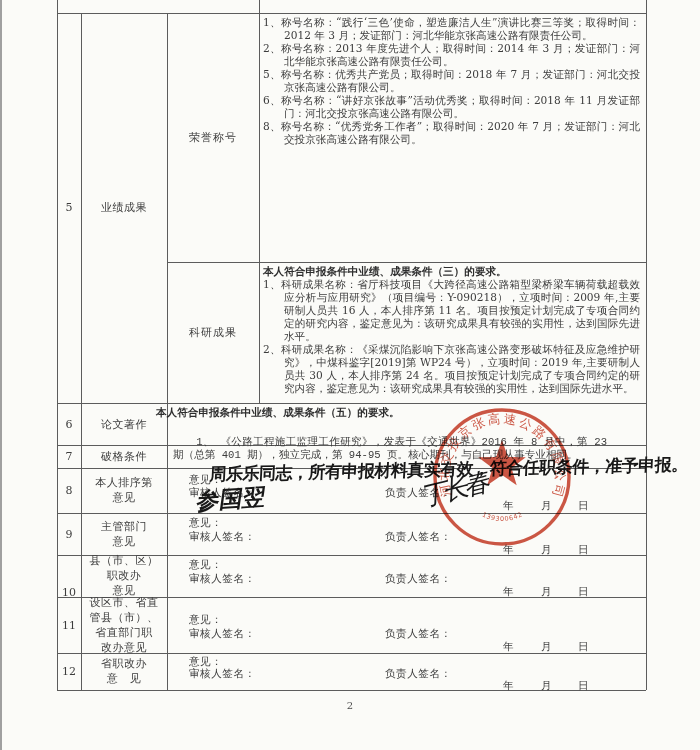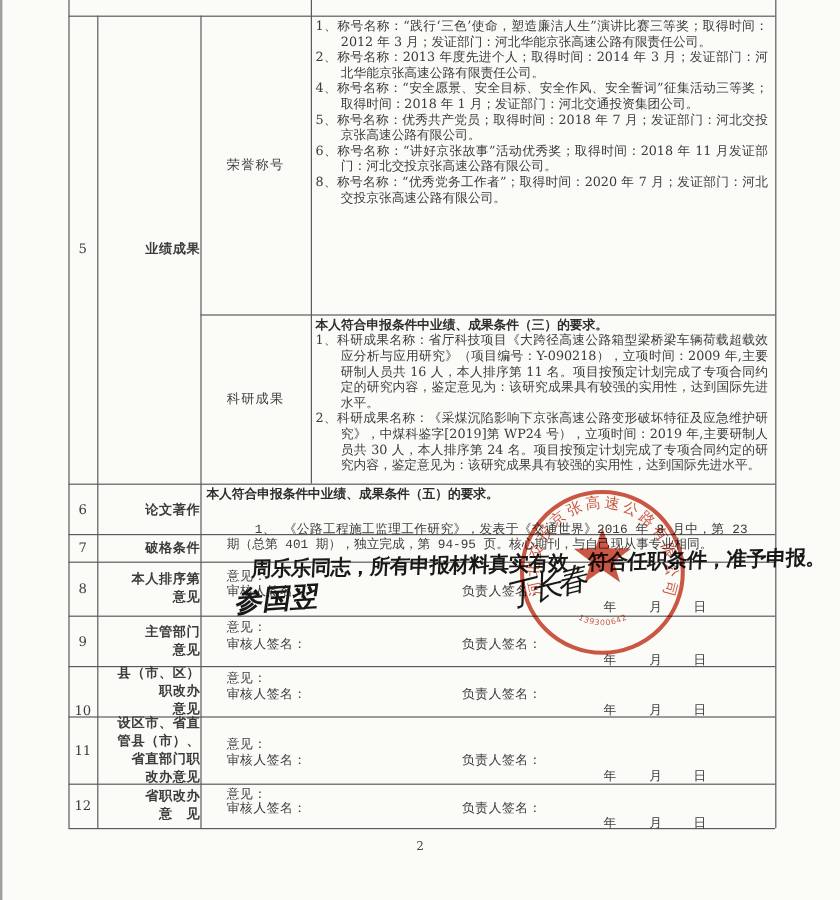--- a/index.html
+++ b/index.html
@@ -2,22 +2,22 @@
 <html><head>
 <meta charset="utf-8">
 <style>
   html,body{margin:0;padding:0;background:#e8e8e6;}
   .page{position:relative;width:700px;height:750px;background:#fbfbf8;overflow:hidden;
         font-family:"DejaVu Serif","Liberation Serif",serif;color:#3c3c3c;}
   .scan-edge{position:absolute;left:0;top:0;width:2px;height:750px;background:#8a8a8a;opacity:.8;}
   .vl{position:absolute;width:1px;background:#5c5c5c;}
   .hl{position:absolute;height:1px;background:#5c5c5c;}
   .num{position:absolute;left:57px;width:24px;text-align:center;font-size:11px;line-height:14px;}
-  .rowlabel{position:absolute;left:81px;width:86px;text-align:right;font-size:11px;line-height:15px;
-            white-space:pre-line;letter-spacing:.5px;font-weight:bold;}
+  .rowlabel{position:absolute;left:81px;width:86px;text-align:center;font-size:11px;line-height:15px;
+            white-space:pre-line;letter-spacing:.5px;}
   .sublabel{position:absolute;left:167px;width:92px;text-align:center;font-size:11px;letter-spacing:1px;}
   .content{position:absolute;font-size:10.6px;line-height:13px;text-align:justify;}
   .content .item{padding-left:21px;text-indent:-21px;}
   .hdr{font-weight:bold;color:#2d2d2d;}
   .bodypara{margin:17px;text-indent:2.2em;font-family:Liberation Mono, monospace;}
   .oplabel{position:absolute;font-size:10.6px;letter-spacing:.5px;}
   .datechar{position:absolute;font-size:10.6px;}
   .hand{position:absolute;font-family:"DejaVu Sans","Liberation Sans",sans-serif;color:#181818;z-index:5;}
   .hand-op{left:210px;top:463px;font-size:17px;font-weight:600;letter-spacing:-.5px;white-space:nowrap;
            transform:rotate(-1.2deg) skewX(-4deg);transform-origin:left top;}
@@ -51,38 +51,37 @@
   <div class="hl" style="left:57px;top:653px;width:589px"></div>
   <div class="hl" style="left:57px;top:690px;width:589px"></div>
 
   <div class="num" style="top:201px">5</div>
   <div class="rowlabel" style="top:200px">业绩成果</div>
 
   <div class="sublabel" style="top:130px">荣誉称号</div>
   <div class="content" style="left:263px;top:16px;width:377px">
       <div class="item">1、称号名称：“践行‘三色’使命，塑造廉洁人生”演讲比赛三等奖；取得时间：2012 年 3 月；发证部门：河北华能京张高速公路有限责任公司。</div>
       <div class="item">2、称号名称：2013 年度先进个人；取得时间：2014 年 3 月；发证部门：河北华能京张高速公路有限责任公司。</div>
-      <div class="item">4、称号名称：“安全愿景、安全目标、安全作风、安全誓词”征集活动三等奖；取得时间：2018 年 1 月；发证部门：河北交通投资集团公司。</div>
       <div class="item">5、称号名称：优秀共产党员；取得时间：2018 年 7 月；发证部门：河北交投京张高速公路有限公司。</div>
       <div class="item">6、称号名称：“讲好京张故事”活动优秀奖；取得时间：2018 年 11 月发证部门：河北交投京张高速公路有限公司。</div>
       <div class="item">8、称号名称：“优秀党务工作者”；取得时间：2020 年 7 月；发证部门：河北交投京张高速公路有限公司。</div>
     </div>
 
   <div class="sublabel" style="top:325px">科研成果</div>
   <div class="content" style="left:263px;top:265px;width:377px">
     <div class="hdr">本人符合申报条件中业绩、成果条件（三）的要求。</div>
     <div>
         <div class="item">1、科研成果名称：省厅科技项目《大跨径高速公路箱型梁桥梁车辆荷载超载效应分析与应用研究》（项目编号：Y-090218），立项时间：2009 年,主要研制人员共 16 人，本人排序第 11 名。项目按预定计划完成了专项合同约定的研究内容，鉴定意见为：该研究成果具有较强的实用性，达到国际先进水平。</div>
         <div class="item">2、科研成果名称：《采煤沉陷影响下京张高速公路变形破坏特征及应急维护研究》，中煤科鉴字[2019]第 WP24 号），立项时间：2019 年,主要研制人员共 30 人，本人排序第 24 名。项目按预定计划完成了专项合同约定的研究内容，鉴定意见为：该研究成果具有较强的实用性，达到国际先进水平。</div>
       </div>
   </div>
 
   <div class="num" style="top:418px">6</div>
   <div class="rowlabel" style="top:417px">论文著作</div>
-  <div class="content" style="left:172px;top:406px;width:468px">
+  <div class="content" style="left:156px;top:406px;width:468px">
     <div class="hdr">本人符合申报条件中业绩、成果条件（五）的要求。</div>
     <p class="bodypara">1、 《公路工程施工监理工作研究》，发表于《交通世界》2016 年 8 月中，第 23 期（总第 401 期），独立完成，第 94-95 页。核心期刊，与自己现从事专业相同。</p>
   </div>
 
   <div class="num" style="top:450px">7</div>
   <div class="rowlabel" style="top:449px">破格条件</div>
 
   <div class="num" style="top:484px">8</div>
   <div class="rowlabel" style="top:475px">本人排序第
 意见</div>

